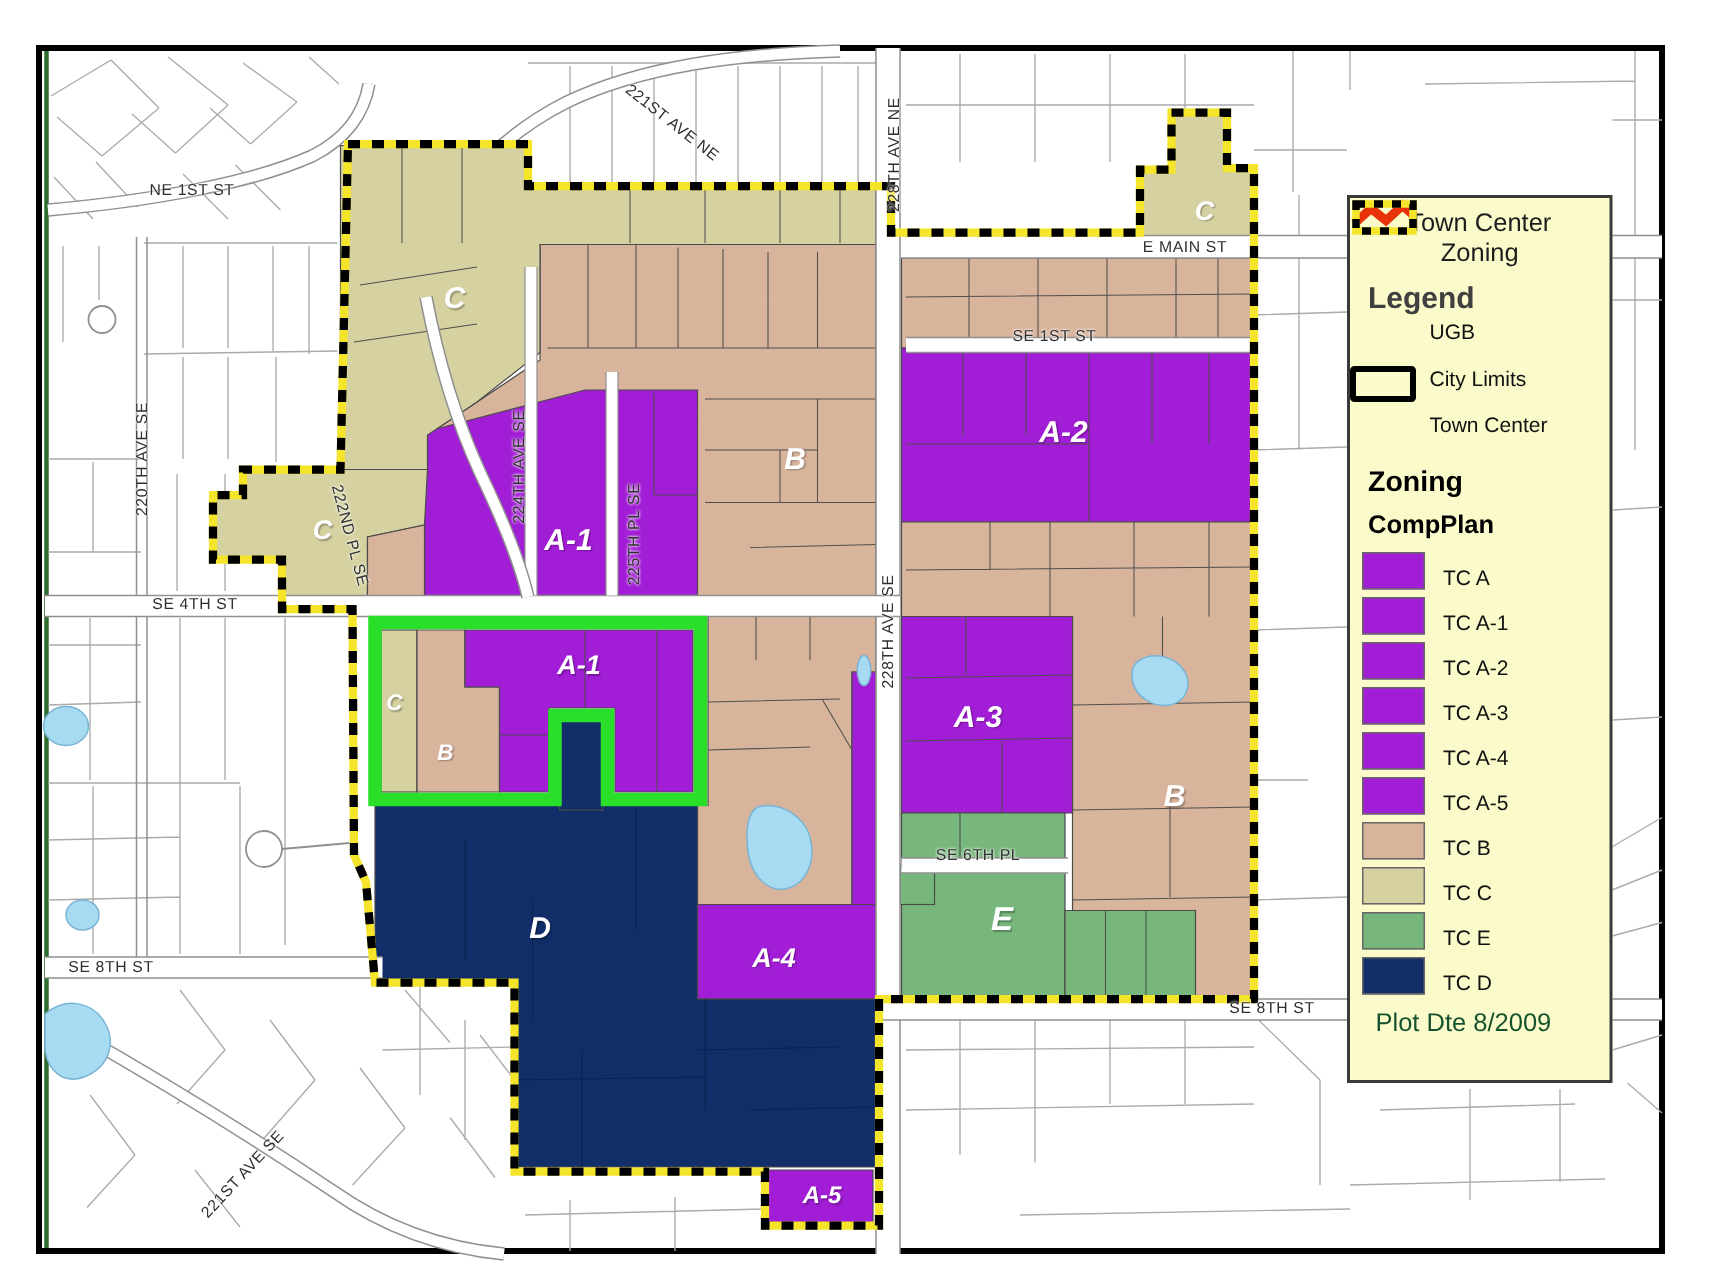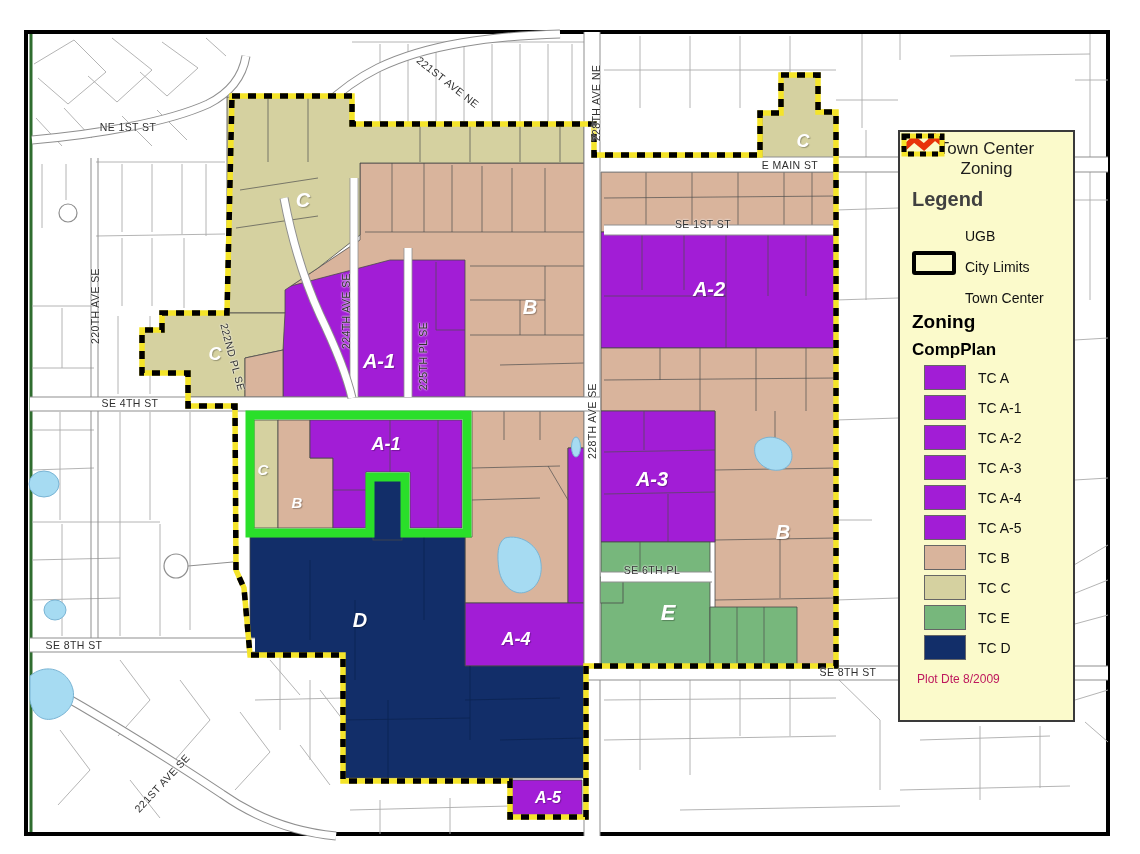--- a/index.html
+++ b/index.html
@@ -10,28 +10,28 @@
   .street-label{position:absolute;font-size:10.5px;color:#2f2f2f;letter-spacing:.04em;white-space:nowrap;
       text-shadow:0 0 2px rgba(255,255,255,.95),0 0 2px rgba(255,255,255,.95);}
   .zone-label{position:absolute;color:#ffffff;font-weight:bold;font-style:italic;white-space:nowrap;
       transform:translate(-50%,-50%);text-shadow:1px 1px 1px rgba(0,0,0,.28);}
   .legend-panel{position:absolute;left:898px;top:130px;width:177px;height:592px;background:#FBFACB;
       border:2px solid #3a3a3a;box-sizing:border-box;padding-top:7px;}
   .lg-title{text-align:center;font-size:17px;color:#1d1d1d;line-height:1.2;}
   .lg-h1{font-weight:bold;font-size:20px;margin:8px 0 2px 12px;color:#404040;}
   .lg-h2{font-weight:bold;font-size:19px;margin:5px 0 0 12px;color:#000;}
   .lg-h3{font-weight:bold;font-size:17px;margin:7px 0 3px 12px;color:#000;}
-  .lg-row{display:flex;align-items:flex-end;height:31px;padding-left:12px;}
+  .lg-row{display:flex;align-items:flex-start;height:31px;}
   .lg-sym{width:48px;flex:0 0 48px;display:flex;align-items:center;}
   .lg-lab{font-size:14px;color:#111;margin-left:5px;}
   .cl-box{width:36px;height:16px;border:4px solid #000;border-radius:3px;background:transparent;}
-  .cp-row{display:flex;align-items:center;height:30px;padding-left:24px;}
+  .cp-row{display:flex;align-items:flex-end;height:30px;padding-left:8px;}
   .cp-swatch{width:40px;height:23px;border:1px solid #666;flex:0 0 40px;}
   .cp-label{font-size:14px;color:#111;margin-left:12px;}
-  .lg-date{font-size:12px;color:#be185d;margin:9px 0 0 17px;}
+  .lg-date{font-size:17px;color:#14532d;margin:9px 0 0 17px;}
 </style>
 </head>
 <body>
 
 <div class="stage">
 
 <svg width="1140" height="854" viewBox="0 0 1140 854">
 
   <rect x="26" y="32" width="1082" height="802" fill="#ffffff" stroke="#000000" stroke-width="4"></rect>
   <line x1="31" y1="34" x2="31" y2="832" stroke="#2f6d2f" stroke-width="3"></line>

